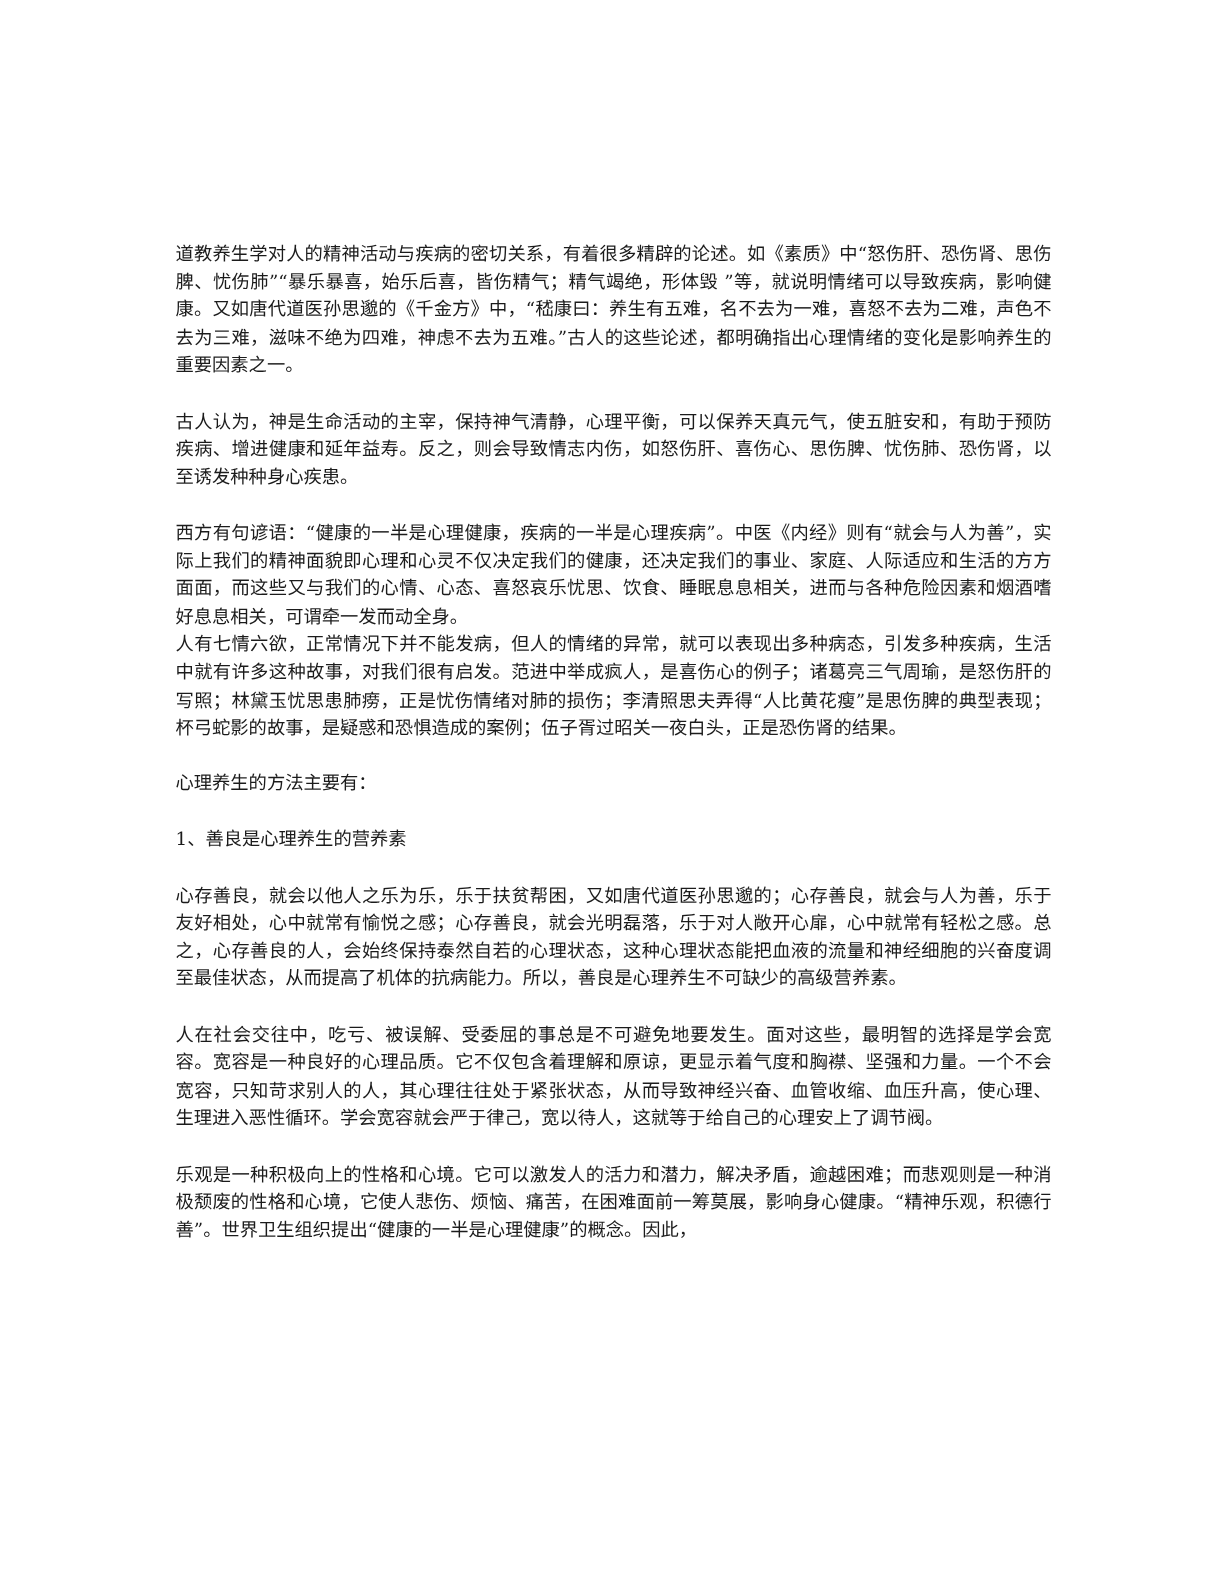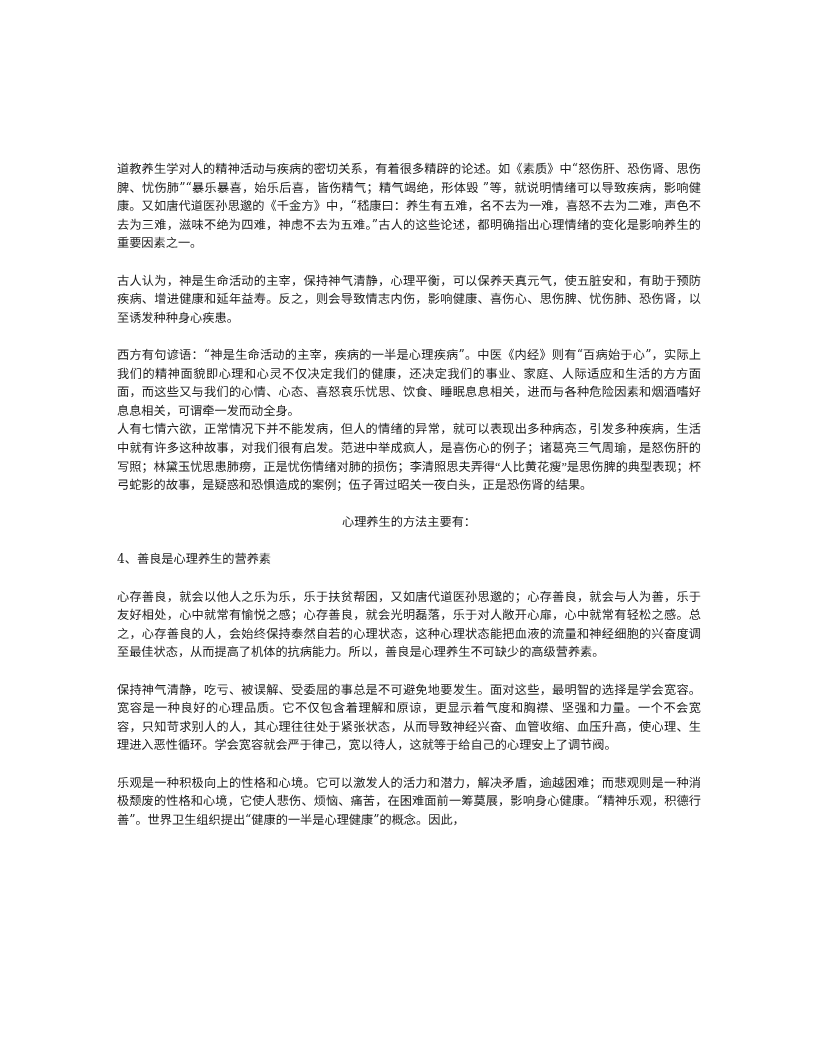--- a/index.html
+++ b/index.html
@@ -37,60 +37,59 @@
     margin: 0 0 18.6px 0;
     text-align: justify;
     text-justify: inter-ideograph;
     word-break: break-all;
     line-break: strict;
   }
 
   
   .para.tight {
     margin-top: -18.6px;
-    font-family: Liberation Serif, serif;
   }
 
   .para.last {
     margin-bottom: 0;
   }
 
   .heading {
     margin: 0 0 18.6px 0;
     text-align: left;
     font-weight: normal;
     font-size: 12.2px;
     line-height: 18.6px;
   }
 
   .lead {
     margin: 0 0 18.6px 0;
-    text-align: center;
+    text-align: left;
   }
 </style>
 </head>
 <body>
 
 <div class="page">
   <div class="content">
 
     <p class="para">道教养生学对人的精神活动与疾病的密切关系，有着很多精辟的论述。如《素质》中“怒伤肝、恐伤肾、思伤脾、忧伤肺”“暴乐暴喜，始乐后喜，皆伤精气；精气竭绝，形体毁 ”等，就说明情绪可以导致疾病，影响健康。又如唐代道医孙思邈的《千金方》中，“嵇康曰：养生有五难，名不去为一难，喜怒不去为二难，声色不去为三难，滋味不绝为四难，神虑不去为五难。”古人的这些论述，都明确指出心理情绪的变化是影响养生的重要因素之一。</p>
 
-    <p class="para">古人认为，神是生命活动的主宰，保持神气清静，心理平衡，可以保养天真元气，使五脏安和，有助于预防疾病、增进健康和延年益寿。反之，则会导致情志内伤，影响健康、喜伤心、思伤脾、忧伤肺、恐伤肾，以至诱发种种身心疾患。</p>
+    <p class="para">古人认为，神是生命活动的主宰，保持神气清静，心理平衡，可以保养天真元气，使五脏安和，有助于预防疾病、增进健康和延年益寿。反之，则会导致情志内伤，如怒伤肝、喜伤心、思伤脾、忧伤肺、恐伤肾，以至诱发种种身心疾患。</p>
 
-    <p class="para">西方有句谚语：“神是生命活动的主宰，疾病的一半是心理疾病”。中医《内经》则有“百病始于心”，实际上我们的精神面貌即心理和心灵不仅决定我们的健康，还决定我们的事业、家庭、人际适应和生活的方方面面，而这些又与我们的心情、心态、喜怒哀乐忧思、饮食、睡眠息息相关，进而与各种危险因素和烟酒嗜好息息相关，可谓牵一发而动全身。</p>
+    <p class="para">西方有句谚语：“健康的一半是心理健康，疾病的一半是心理疾病”。中医《内经》则有“就会与人为善”，实际上我们的精神面貌即心理和心灵不仅决定我们的健康，还决定我们的事业、家庭、人际适应和生活的方方面面，而这些又与我们的心情、心态、喜怒哀乐忧思、饮食、睡眠息息相关，进而与各种危险因素和烟酒嗜好息息相关，可谓牵一发而动全身。</p>
 
     <p class="para tight">人有七情六欲，正常情况下并不能发病，但人的情绪的异常，就可以表现出多种病态，引发多种疾病，生活中就有许多这种故事，对我们很有启发。范进中举成疯人，是喜伤心的例子；诸葛亮三气周瑜，是怒伤肝的写照；林黛玉忧思患肺痨，正是忧伤情绪对肺的损伤；李清照思夫弄得“人比黄花瘦”是思伤脾的典型表现；杯弓蛇影的故事，是疑惑和恐惧造成的案例；伍子胥过昭关一夜白头，正是恐伤肾的结果。</p>
 
     <p class="lead">心理养生的方法主要有：</p>
 
-    <p class="heading">4、善良是心理养生的营养素</p>
+    <p class="heading">1、善良是心理养生的营养素</p>
 
     <p class="para">心存善良，就会以他人之乐为乐，乐于扶贫帮困，又如唐代道医孙思邈的；心存善良，就会与人为善，乐于友好相处，心中就常有愉悦之感；心存善良，就会光明磊落，乐于对人敞开心扉，心中就常有轻松之感。总之，心存善良的人，会始终保持泰然自若的心理状态，这种心理状态能把血液的流量和神经细胞的兴奋度调至最佳状态，从而提高了机体的抗病能力。所以，善良是心理养生不可缺少的高级营养素。</p>
 
 
-    <p class="para">保持神气清静，吃亏、被误解、受委屈的事总是不可避免地要发生。面对这些，最明智的选择是学会宽容。宽容是一种良好的心理品质。它不仅包含着理解和原谅，更显示着气度和胸襟、坚强和力量。一个不会宽容，只知苛求别人的人，其心理往往处于紧张状态，从而导致神经兴奋、血管收缩、血压升高，使心理、生理进入恶性循环。学会宽容就会严于律己，宽以待人，这就等于给自己的心理安上了调节阀。</p>
+    <p class="para">人在社会交往中，吃亏、被误解、受委屈的事总是不可避免地要发生。面对这些，最明智的选择是学会宽容。宽容是一种良好的心理品质。它不仅包含着理解和原谅，更显示着气度和胸襟、坚强和力量。一个不会宽容，只知苛求别人的人，其心理往往处于紧张状态，从而导致神经兴奋、血管收缩、血压升高，使心理、生理进入恶性循环。学会宽容就会严于律己，宽以待人，这就等于给自己的心理安上了调节阀。</p>
 
 
     <p class="para last">乐观是一种积极向上的性格和心境。它可以激发人的活力和潜力，解决矛盾，逾越困难；而悲观则是一种消极颓废的性格和心境，它使人悲伤、烦恼、痛苦，在困难面前一筹莫展，影响身心健康。“精神乐观，积德行善”。世界卫生组织提出“健康的一半是心理健康”的概念。因此，</p>
 
   </div>
 </div>
 
 </body></html>

